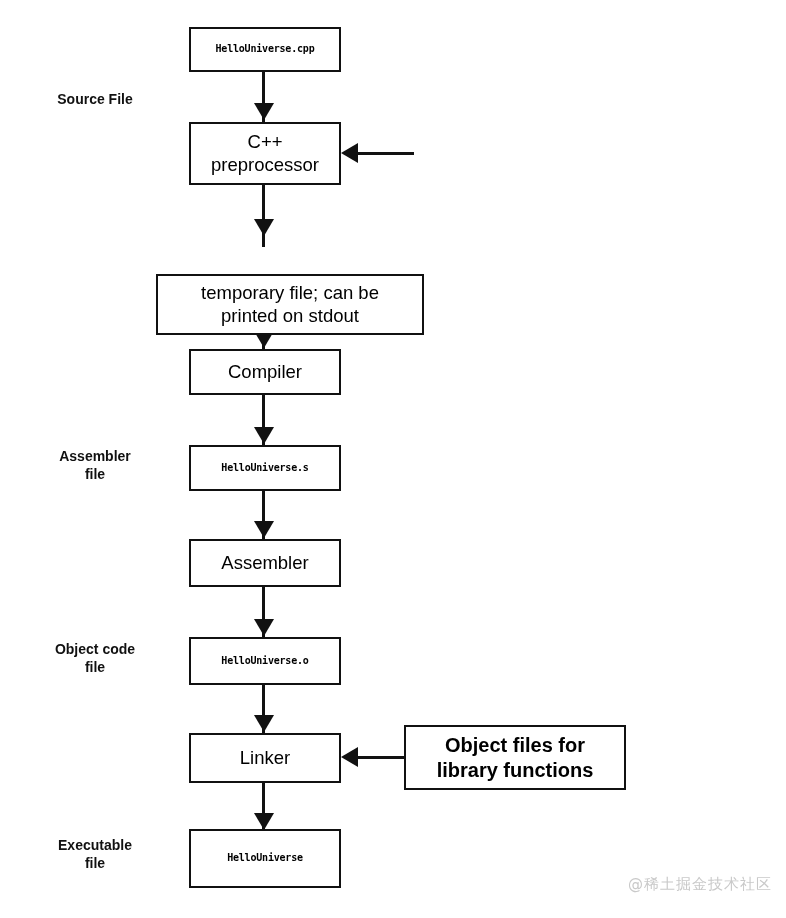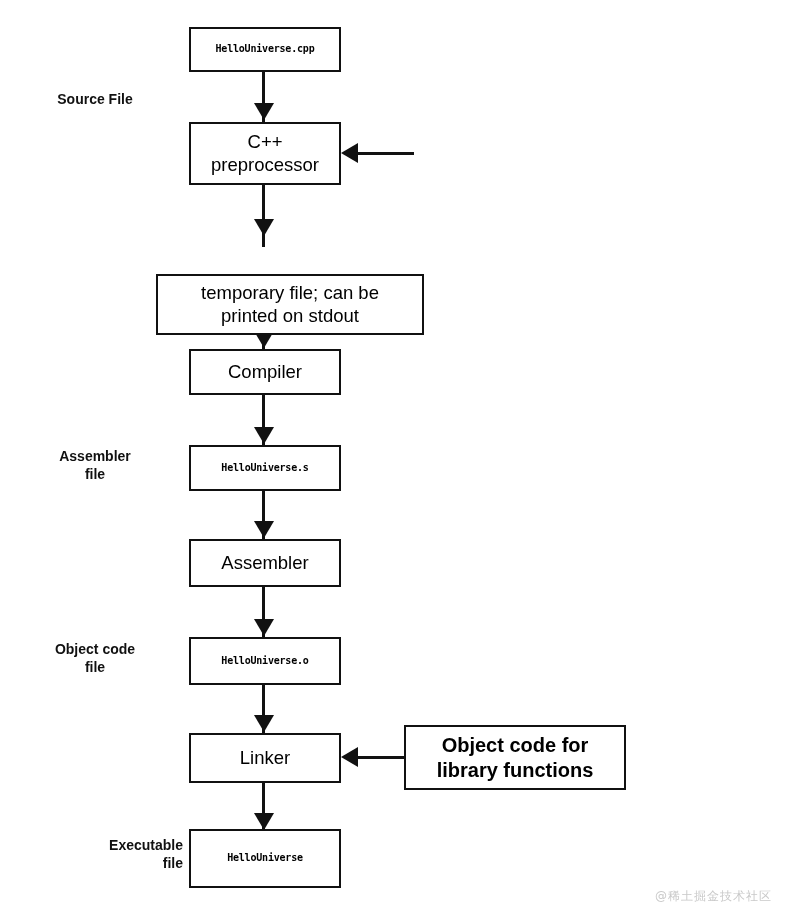--- a/index.html
+++ b/index.html
@@ -102,23 +102,23 @@
     border-top: 10px solid transparent;
     border-bottom: 10px solid transparent;
     border-right: 17px solid #111111;
     z-index: 2;
   }
 
   
   #watermark {
     position: absolute;
     right: 14px;
-    bottom: 13px;
+    bottom: 24px;
     font-family: "DejaVu Sans", sans-serif;
-    font-size: 12px;
+    font-size: 15px;
     color: #c9c9c9;
     letter-spacing: 1px;
     z-index: 4;
     user-select: none;
   }
 </style>
 </head>
 <body>
 
 <div id="canvas">
@@ -154,21 +154,21 @@
   <div class="arrow-down" style="left:254px; top:813px;"></div>
 
   <div class="side-label" style="left:20px; top:91px;  width:150px;">Source File</div>
 
   <div class="side-label" style="left:20px; top:448px; width:150px;">Assembler
 file</div>
 
   <div class="side-label" style="left:20px; top:641px; width:150px;">Object code
 file</div>
 
-  <div class="side-label" style="left:33px; top:837px; width:150px;text-align:right;">Executable
+  <div class="side-label" style="left:20px; top:837px; width:150px;">Executable
 file</div>
 
   <div class="box mono" style="left:189px; top:27px;  width:152px; height:45px;">
     <span class="txt">HelloUniverse.cpp</span>
   </div>
 
   <div class="box sans" style="left:189px; top:122px; width:152px; height:63px;">
     <span class="txt">C++
 preprocessor</span>
   </div>
@@ -193,21 +193,21 @@
 
   <div class="box mono" style="left:189px; top:637px; width:152px; height:48px;">
     <span class="txt">HelloUniverse.o</span>
   </div>
 
   <div class="box sans" style="left:189px; top:733px; width:152px; height:50px;">
     <span class="txt">Linker</span>
   </div>
 
   <div class="box bold" style="left:404px; top:725px; width:222px; height:65px;">
-    <span class="txt">Object code for
+    <span class="txt">Object files for
 library functions</span>
   </div>
 
   <div class="box mono" style="left:189px; top:829px; width:152px; height:59px;">
     <span class="txt">HelloUniverse</span>
   </div>
 
   <div id="watermark">@稀土掘金技术社区</div>
 
 </div>

